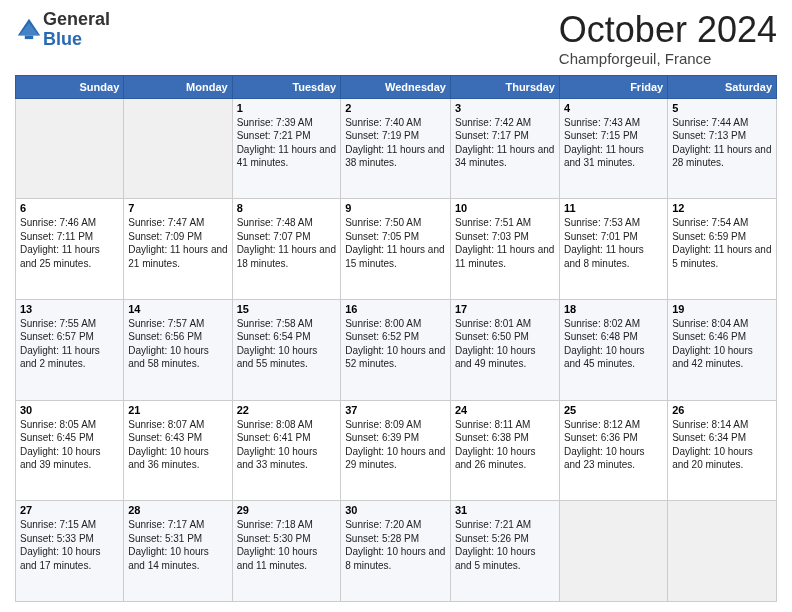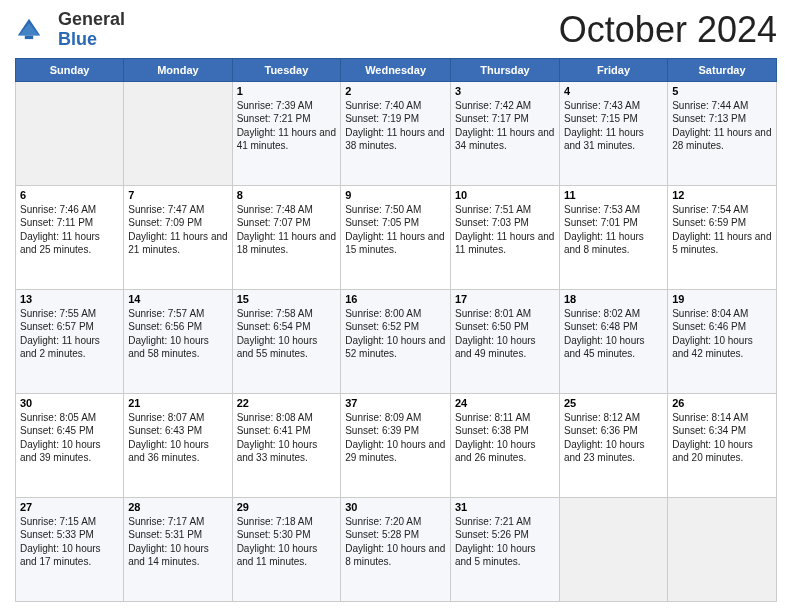--- a/index.html
+++ b/index.html
@@ -19,21 +19,21 @@
     }
     .header {
       display: flex;
       align-items: flex-start;
       justify-content: space-between;
       margin-bottom: 8px;
     }
     .logo {
       display: flex;
       align-items: center;
-      gap: 15px;
+      gap: 0;
     }
     .logo-text {
       font-size: 18px;
       font-weight: bold;
       line-height: 1.1;
     }
     .logo-general { color: #333; }
     .logo-blue { color: #2a6ab5; }
     .logo-icon {
       width: 28px;
@@ -54,21 +54,21 @@
     .calendar {
       flex: 1;
       border-collapse: collapse;
       width: 100%;
       font-size: 10px;
     }
     .calendar th {
       background: #3a6db5;
       color: #fff;
       padding: 5px 4px;
-      text-align: center;
+      text-align: right;
       font-size: 11px;
       font-weight: bold;
       border: 1px solid #2a5a9a;
     }
     .calendar td {
       border: 1px solid #ccc;
       vertical-align: top;
       padding: 3px 4px;
       width: 113px;
       height: 82px;
@@ -110,20 +110,21 @@
         <polygon points="20,10 34,28 6,28" fill="#5a9ad5" opacity="0.5"></polygon>
         <rect x="14" y="28" width="12" height="5" fill="#2a6ab5"></rect>
       </svg>
       <div class="logo-text">
         <span class="logo-general">General</span><br>
         <span class="logo-blue">Blue</span>
       </div>
     </div>
     <div class="title-block">
       <div class="month-title">October 2024</div>
+      <div class="subtitle">Champforgeuil, France</div>
     </div>
   </div>
 
   <table class="calendar">
     <thead>
       <tr>
       <th>Sunday</th>
           <th>Monday</th>
           <th>Tuesday</th>
           <th>Wednesday</th>

